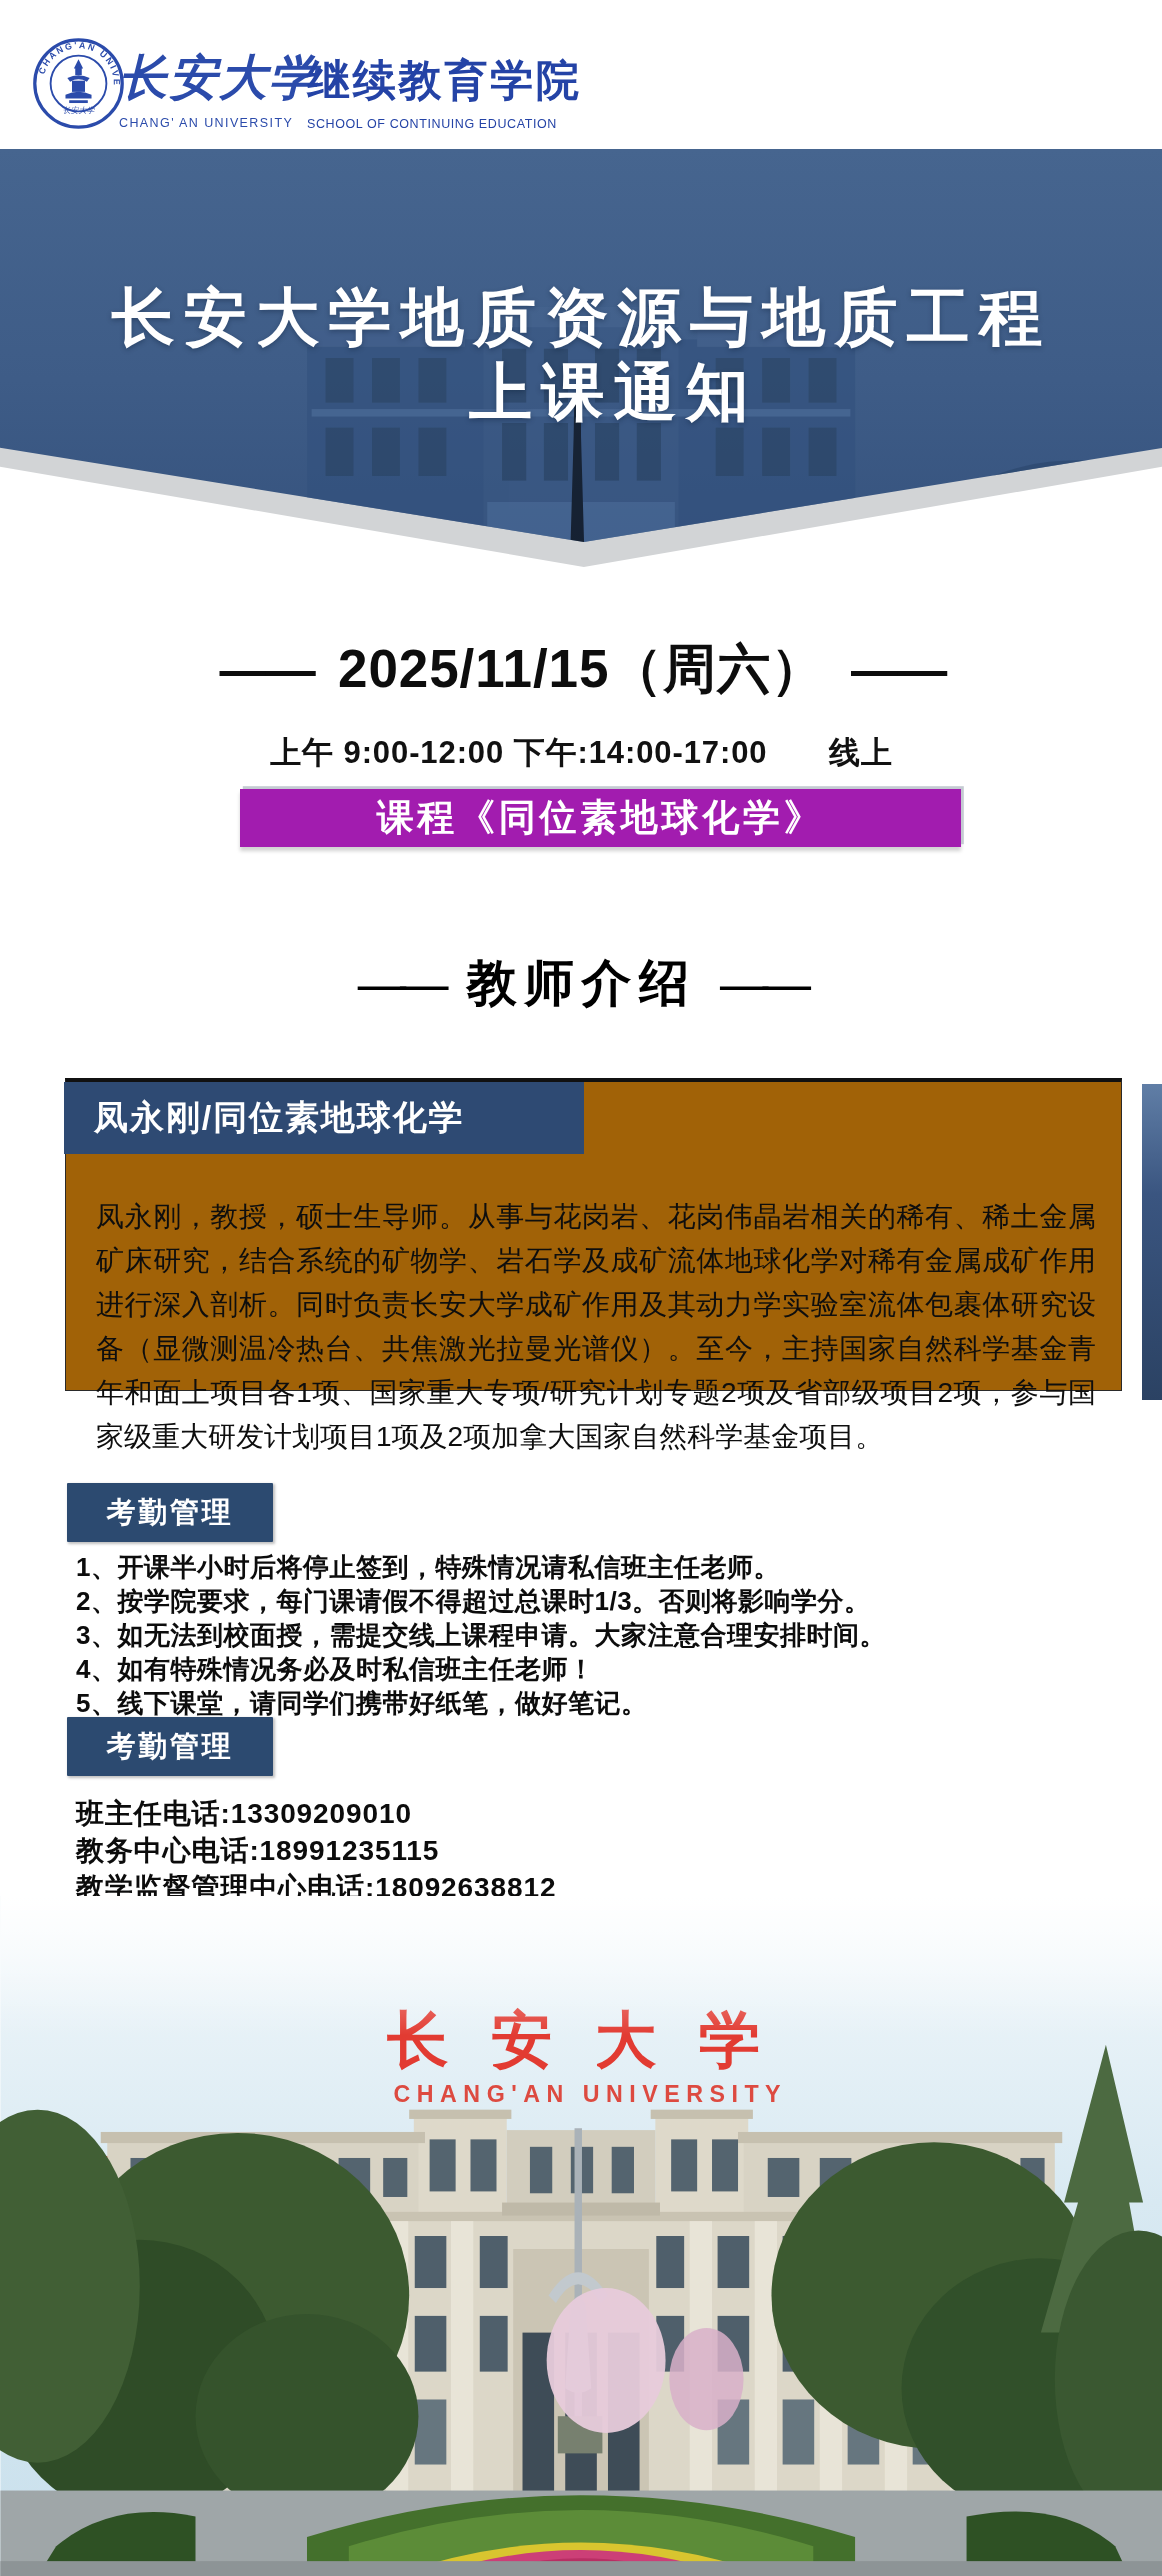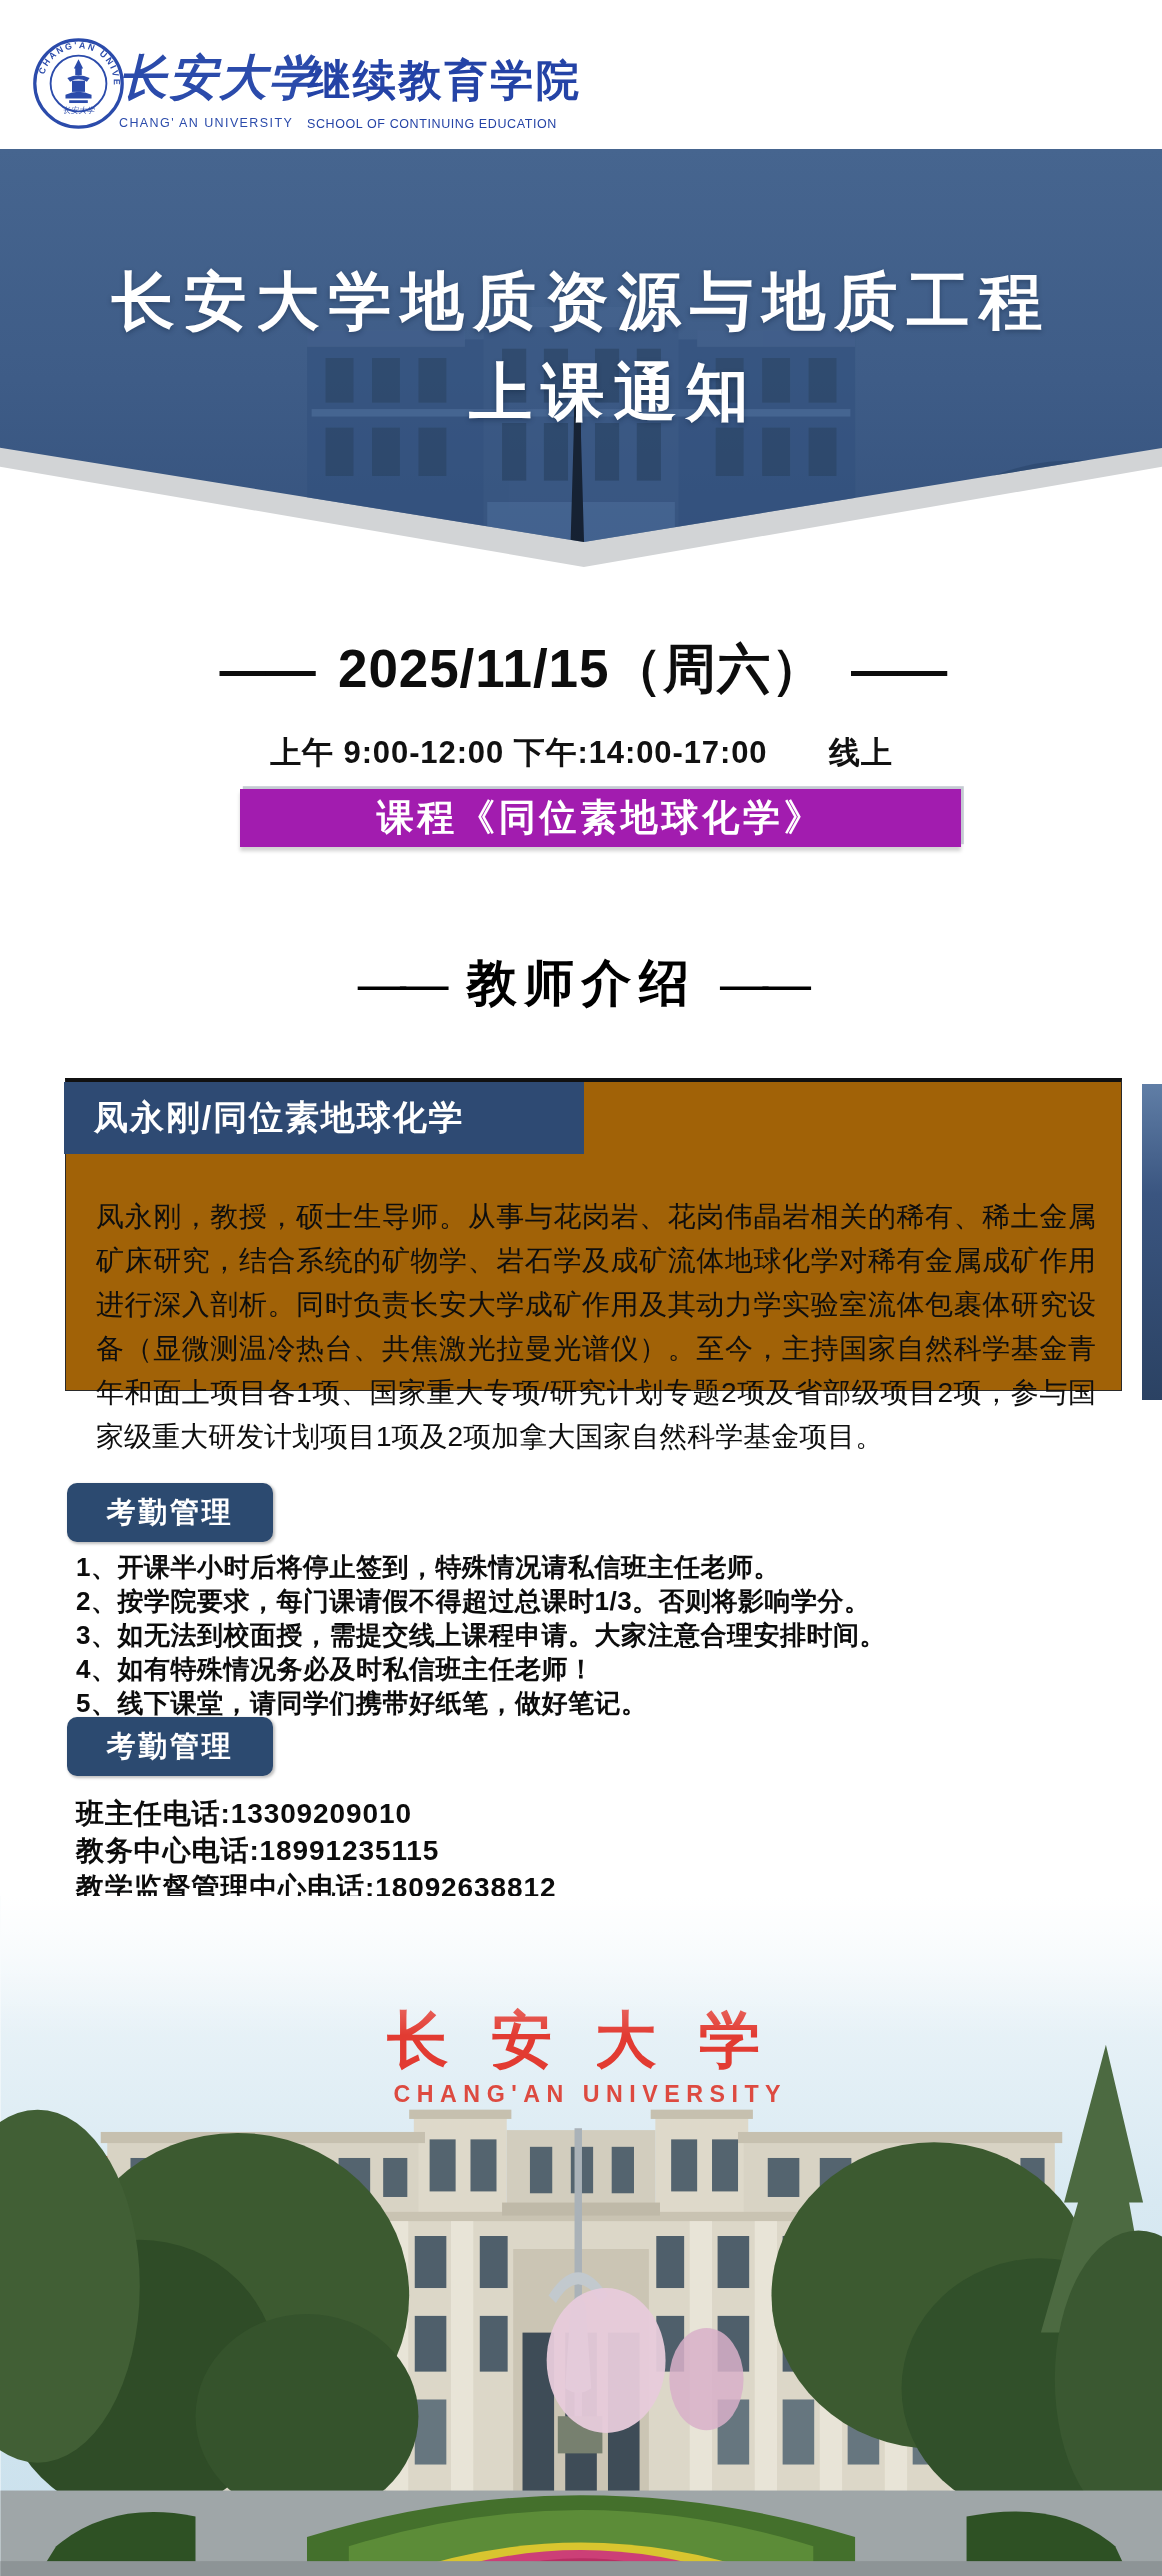--- a/index.html
+++ b/index.html
@@ -21,21 +21,21 @@
   .banner-wrap { position:absolute; left:0; top:149px; width:1163px; height:418px; }
   .banner-gray { position:absolute; left:0; top:0; width:100%; height:100%; background:#d2d4d6;
                  clip-path:polygon(0 0,100% 0,100% 76%,50.2% 100%,0 76%); }
   .banner-blue { position:absolute; left:0; top:0; width:100%; height:100%;
                  background:linear-gradient(180deg,#46658f 0%,#3e5c87 55%,#35527d 100%);
                  clip-path:polygon(0 0,100% 0,100% 71.5%,50.2% 94%,0 71.5%); }
   .banner-building { position:absolute; left:0; top:0; width:100%; height:100%; opacity:.75; }
   .banner-title { position:absolute; left:0; width:100%; text-align:center; color:#ffffff;
                   font-weight:bold; font-size:63px; letter-spacing:9.3px; white-space:nowrap;
                   text-shadow:0 1.9px 5.6px rgba(10,25,50,.35); }
-  .bt1 { top:110px; }
+  .bt1 { top:126px; }
   .bt2 { top:201px;margin-left:32px; }
 
   
   .date-row { position:absolute; left:0; top:634px; width:100%; display:flex; justify-content:center;
               align-items:center; gap:26px; color:#0d0d0d; }
   .date-dash { font-size:50px; font-weight:bold; letter-spacing:-3.7px; }
   .date-text { font-size:53px; font-weight:bold; letter-spacing:0.9px; }
   .time-row { position:absolute; left:0; top:732px; width:100%; text-align:center;
               font-size:31px; font-weight:bold; color:#111; letter-spacing:0.9px; }
   .time-mode { margin-left:52px; }
@@ -55,21 +55,21 @@
                   background:#a16207; border:1.9px solid #2a2a2a; border-top:4.6px solid #111; }
   .card-titlebar { position:absolute; left:-1.9px; top:0; width:520px; height:72px; background:#2e4a73;
                    display:flex; align-items:center; padding-left:30px;
                    color:#fff; font-size:34px; font-weight:bold; letter-spacing:1.9px; }
   .card-body { position:absolute; left:30px; top:113px; width:1000px;
                font-size:28px; line-height:44px; color:#0e0e0e; text-align:justify; }
   .right-strip { position:absolute; left:1142px; top:1084px; width:20.4px; height:316px;
                  background:linear-gradient(180deg,#607ea6 0%,#3a5580 35%,#2b4263 100%); }
 
   
-  .badge { position:absolute; left:67px; width:206px; height:59px; background:#2c4a70; border-radius:10px;
+  .badge { position:absolute; left:67px; width:206px; height:59px; background:#2c4a70; border-radius:1px;
            display:flex; align-items:center; justify-content:center;
            color:#fff; font-size:29px; font-weight:bold; letter-spacing:2.8px;
            box-shadow:1.9px 1.9px 2.8px rgba(0,0,0,.25); }
   .badge-att { top:1483px; }
   .badge-contact { top:1717px; }
   .att-list { position:absolute; left:76px; top:1550px; width:1041px;
               font-size:26px; line-height:34px; color:#0c0c0c; font-weight:bold; letter-spacing:0.5px; }
   .contact-list { position:absolute; left:76px; top:1795px; width:836px;
                   font-size:28px; line-height:37px; color:#0c0c0c; font-weight:bold; letter-spacing:0.9px; }
 

